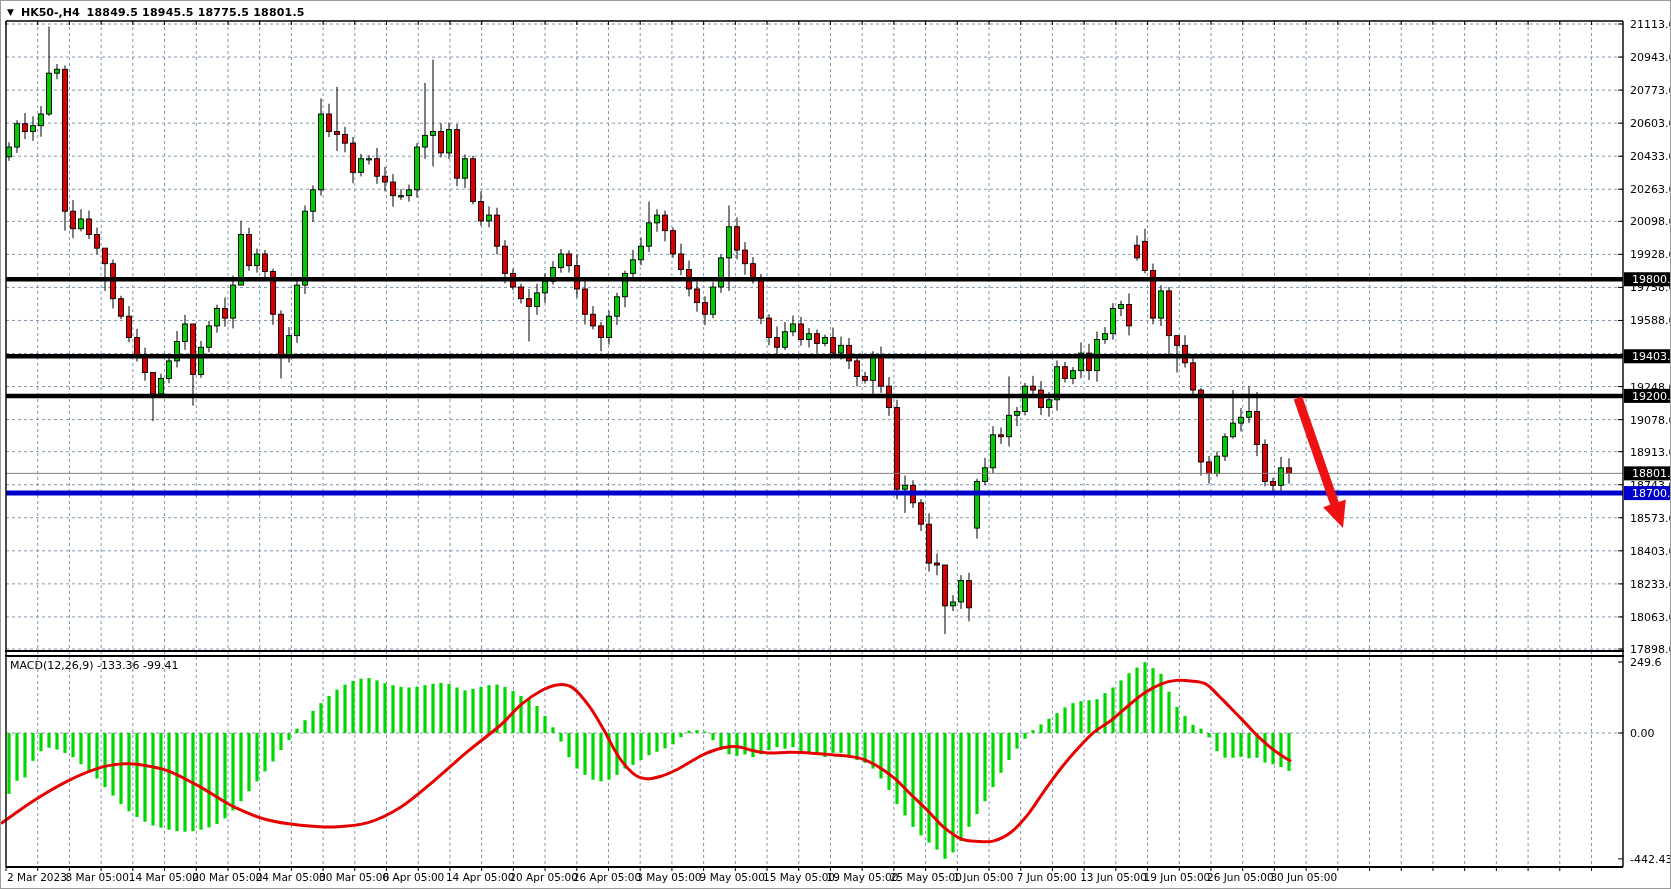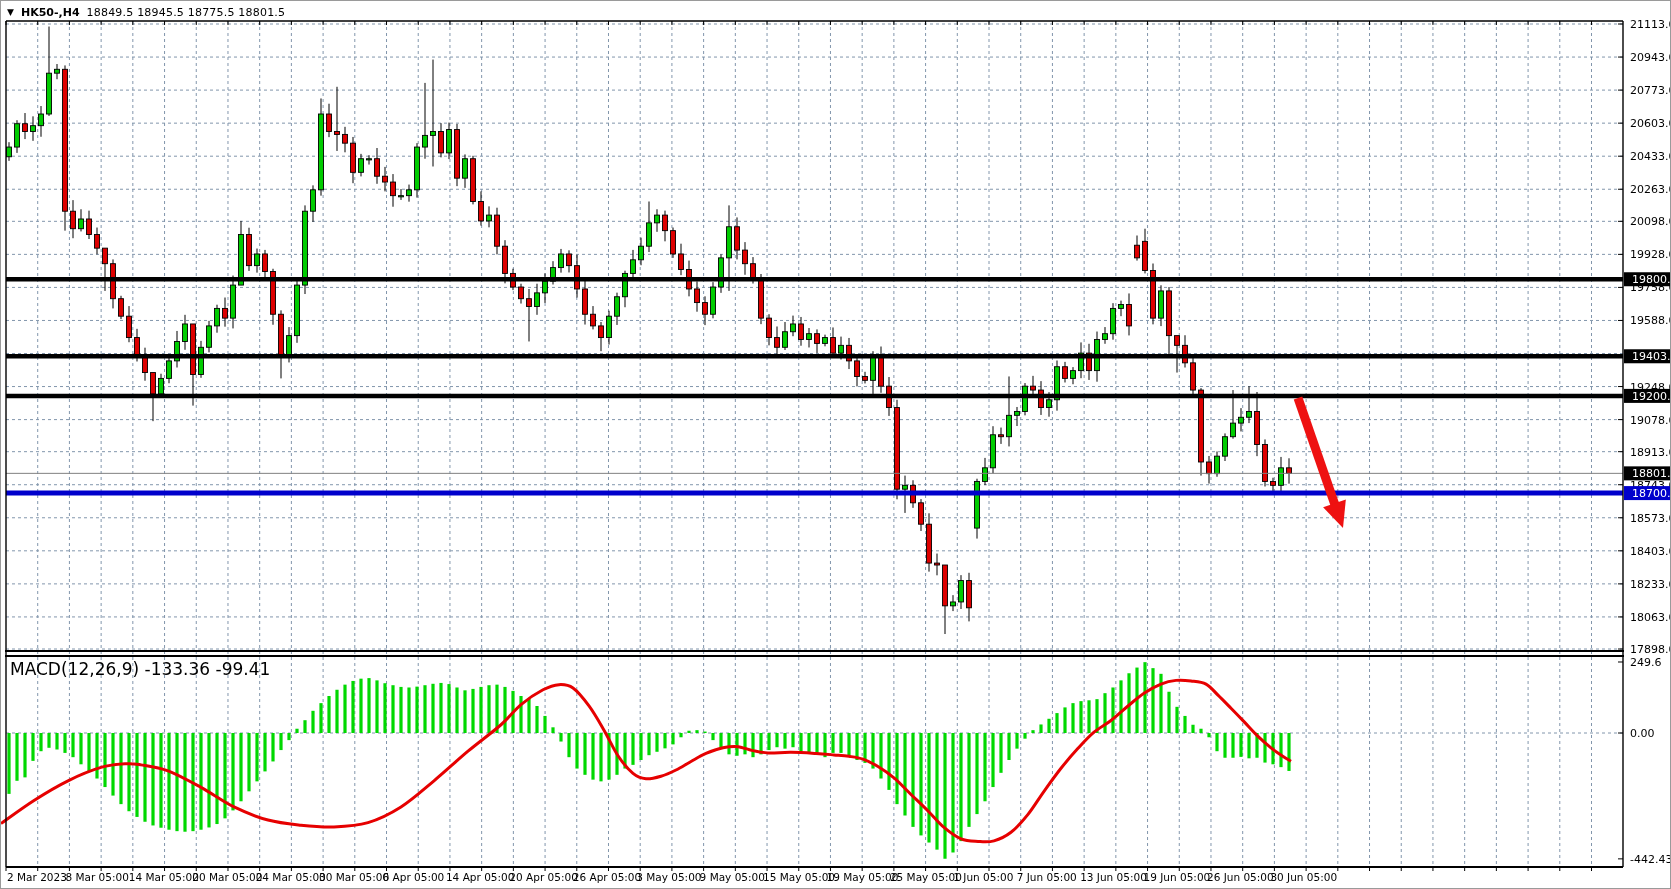--- a/index.html
+++ b/index.html
@@ -7,23 +7,23 @@
     position:relative;width:1671px;height:889px;background:#ffffff;
     font-family:"DejaVu Sans","Liberation Sans",sans-serif;
     overflow:hidden;border:1px solid #9a9a9a;box-sizing:border-box;
   }
   .left-edge{position:absolute;left:0;top:0;width:4px;height:889px;background:#2b2b2b;}
   .titlebar{
     position:absolute;left:6px;top:3px;height:16px;display:flex;align-items:center;
     gap:7px;font-size:11px;font-weight:bold;color:#000;background:transparent;z-index:5;
   }
   .dd{font-size:9px;line-height:10px;cursor:pointer;}
-  .ohlc{font-weight:normal;letter-spacing:0.2px;}
+  .ohlc{font-weight:bold;letter-spacing:0.2px;}
   .macd-label{
-    position:absolute;left:9px;top:658px;font-size:17px;color:#000;z-index:5;
+    position:absolute;left:9px;top:658px;font-size:11px;color:#000;z-index:5;
   }
   svg{position:absolute;left:0;top:0;}
 </style>
 </head>
 <body>
 
 <div class="window">
   <div class="left-edge"></div>
   <div class="titlebar">
     <span class="dd">▼</span>

